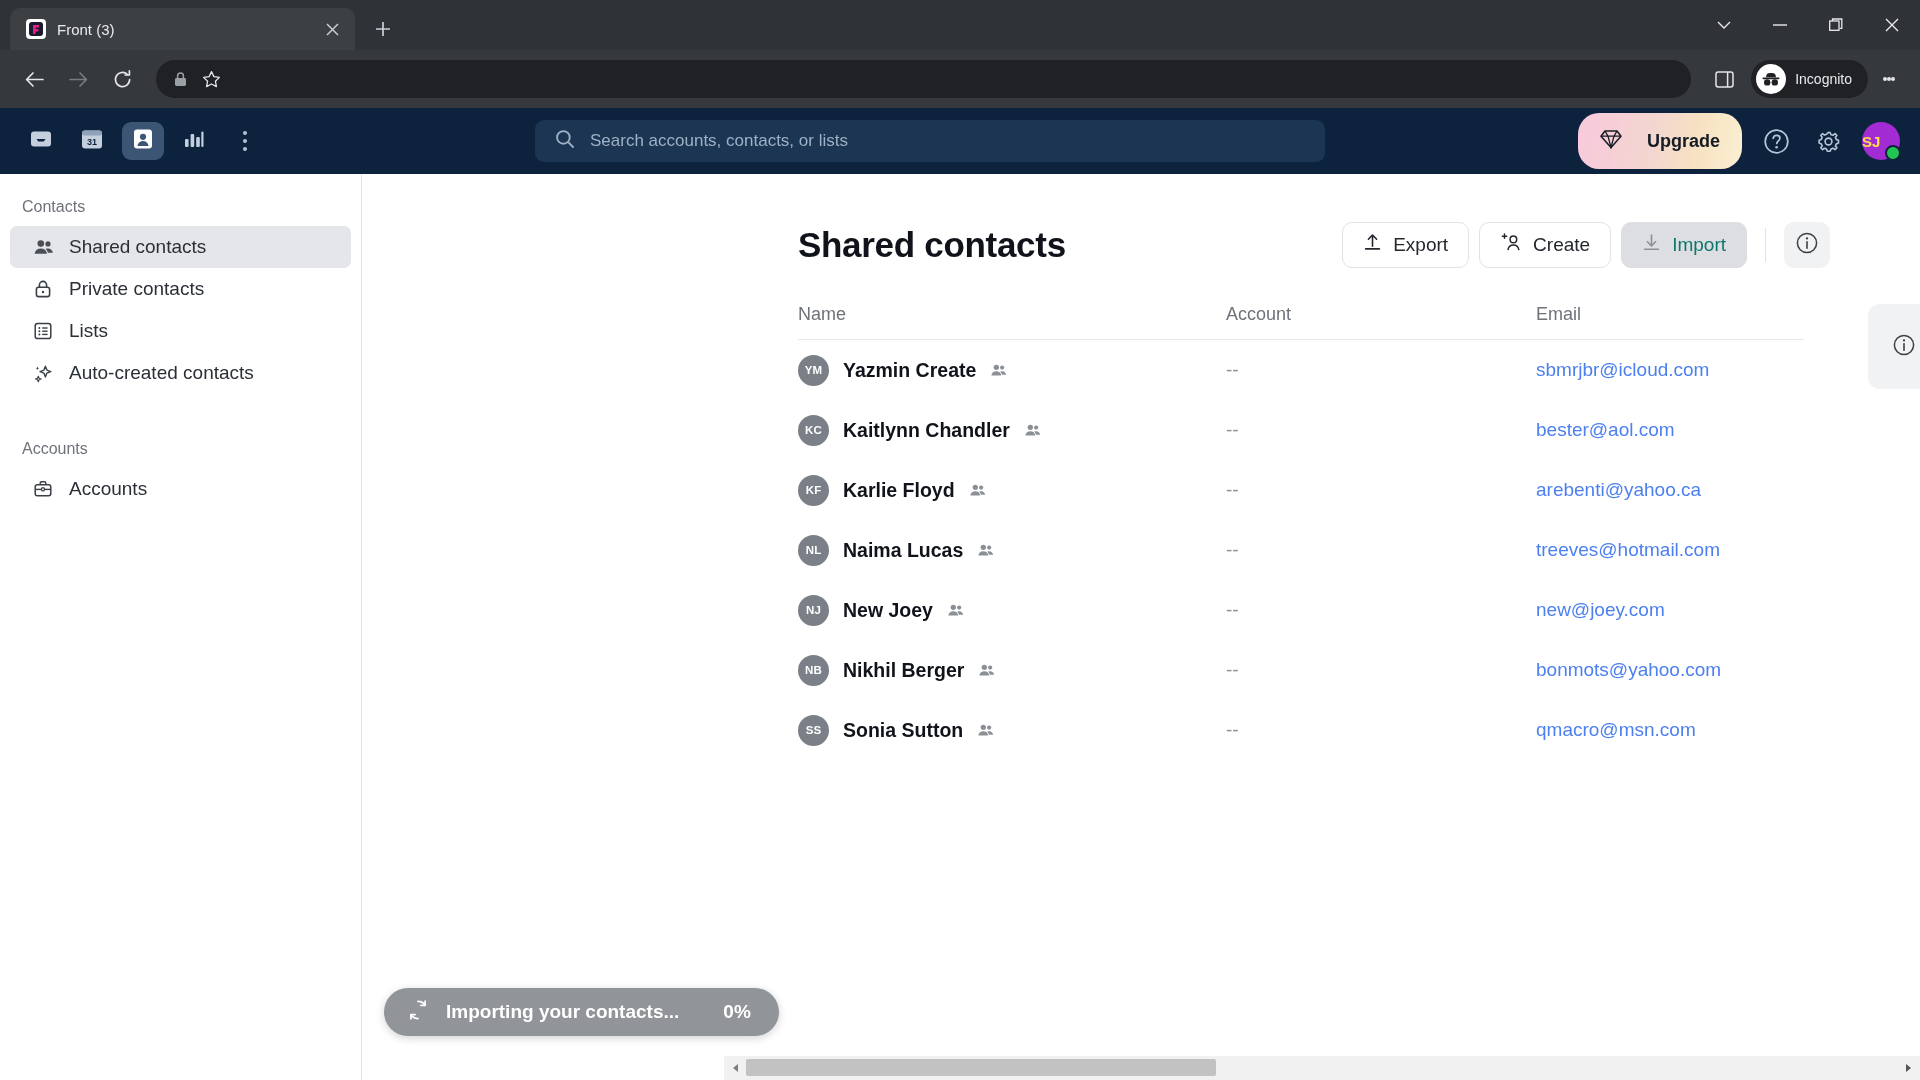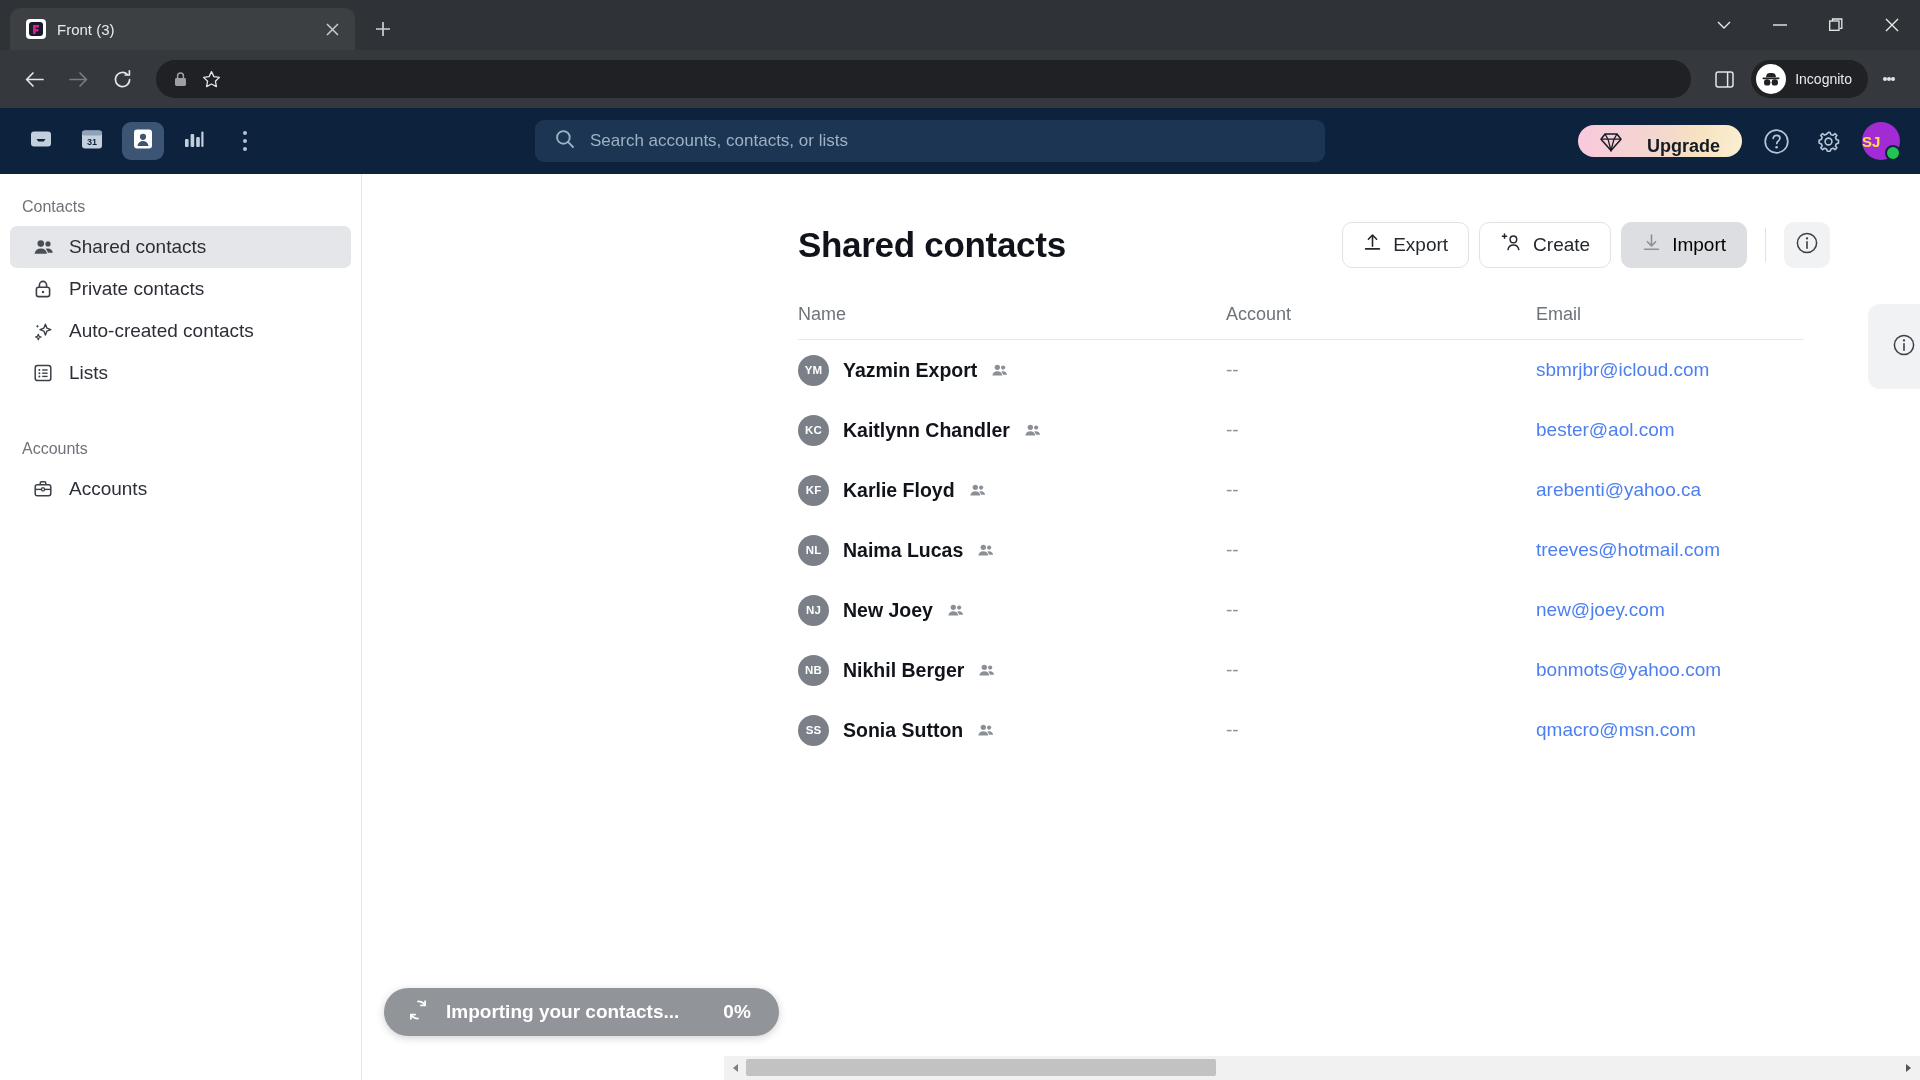--- a/index.html
+++ b/index.html
@@ -94,22 +94,22 @@
   .hbtn-dots { display:flex; flex-direction:column; gap:4px; align-items:center; }
   .hbtn-dots i { width:4px; height:4px; border-radius:50%; background:#b6c2d1; display:block; }
   .searchwrap { flex:1; display:flex; justify-content:center; padding:0 28px; }
   .searchbox {
     width:790px; height:42px; background:#1b3552; border-radius:9px;
     display:flex; align-items:center; gap:15px; padding:0 20px;margin-left:16px;
   }
   .search-ph { color:#9fb0c4; font-size:17px; }
   .hright { display:flex; align-items:center; gap:16px; }
   .upgrade {
-    height:32px; border-radius:21px; padding:0 22px; display:flex;
-    align-items:flex-end; gap:25px;
+    height:56px; border-radius:21px; padding:0 22px; display:flex;
+    align-items:center; gap:25px;
     background:linear-gradient(100deg,#f9c9dd 0%,#f6cfd6 22%,#f3d7cf 48%,#f7e2c2 72%,#fbefd2 100%);
     color:#151b24; font-size:18px; font-weight:700;
   }
   .hicon { width:36px; height:36px; display:flex; align-items:center; justify-content:center; }
   .avatar-hdr {
     width:38px; height:38px; border-radius:50%; background:#a22bd4;
     color:#fde047; font-size:15px; font-weight:700; display:flex;
     align-items:center; position:relative;
   }
   .avatar-hdr::after {
@@ -142,21 +142,21 @@
     display:flex; align-items:center; padding:0 90px 0 436px;
     margin-bottom:34px; height:50px;
   }
   .page-title { font-size:35px; font-weight:700; color:#10141a; letter-spacing:-0.3px; }
   .actions { margin-left:auto; display:flex; align-items:center; gap:10px;padding-left:8px; }
   .abtn {
     height:46px; padding:0 20px; border:1px solid #e0e2e5; border-radius:10px;
     background:#fff; display:flex; align-items:center; gap:11px;
     font-size:19px; color:#24282e;
   }
-  .abtn.muted { background:#dcdee1; border-color:#dcdee1; color:#000000; }
+  .abtn.muted { background:#dcdee1; border-color:#dcdee1; color:#0f766e; }
   .divider-v { width:1px; height:34px; background:#e0e2e5; margin:0 8px; }
   .ibtn {
     width:46px; height:46px; border-radius:10px; background:#f1f2f4;
     display:flex; align-items:center; justify-content:center;
   }
 
   .main-split { display:flex; padding:0 0 0 436px; gap:0; }
   .table { width:1006px; flex:0 0 1006px; }
   .thead {
     display:flex; padding-bottom:14px; border-bottom:1px solid #e6e8ea;
@@ -424,42 +424,42 @@
               <rect x="3.4" y="8.2" width="13.2" height="9.4" rx="2.2" stroke="#3b4048" stroke-width="1.6" fill="none"></rect>
               <path d="M6.4 8.2V6a3.6 3.6 0 0 1 7.2 0v2.2" stroke="#3b4048" stroke-width="1.6" fill="none"></path>
               <circle cx="10" cy="13" r="1.2" fill="#3b4048"></circle>
             </svg>
           </span>
           <span>Private contacts</span>
         </div>
 
         <div class="sb-item">
           <span class="sb-ico">
-            <svg width="21" height="21" viewBox="0 0 21 21">
-              <path d="M12.4 3.2l1.5 3.9 3.9 1.5-3.9 1.5-1.5 3.9-1.5-3.9-3.9-1.5 3.9-1.5z" stroke="#3b4048" stroke-width="1.4" fill="none" stroke-linejoin="round"></path>
-              <path d="M5.3 13.2l.8 2 2 .8-2 .8-.8 2-.8-2-2-.8 2-.8z" stroke="#3b4048" stroke-width="1.2" fill="none" stroke-linejoin="round"></path>
-              <path d="M4.4 3.5l.5 1.3 1.3.5-1.3.5-.5 1.3-.5-1.3-1.3-.5 1.3-.5z" fill="#3b4048"></path>
-            </svg>
-          </span>
-          <span>Auto-created contacts</span>
-        </div>
-
-        <div class="sb-item">
-          <span class="sb-ico">
             <svg width="20" height="20" viewBox="0 0 20 20">
               <rect x="2.2" y="2.6" width="15.6" height="15" rx="2.4" stroke="#3b4048" stroke-width="1.5" fill="none"></rect>
               <circle cx="6.4" cy="7" r="1" fill="#3b4048"></circle>
                 <path d="M9.2 7h5.4" stroke="#3b4048" stroke-width="1.4"></path>
               <circle cx="6.4" cy="10.2" r="1" fill="#3b4048"></circle>
                 <path d="M9.2 10.2h5.4" stroke="#3b4048" stroke-width="1.4"></path>
               <circle cx="6.4" cy="13.4" r="1" fill="#3b4048"></circle>
                 <path d="M9.2 13.4h5.4" stroke="#3b4048" stroke-width="1.4"></path>
             </svg>
           </span>
           <span>Lists</span>
+        </div>
+
+        <div class="sb-item">
+          <span class="sb-ico">
+            <svg width="21" height="21" viewBox="0 0 21 21">
+              <path d="M12.4 3.2l1.5 3.9 3.9 1.5-3.9 1.5-1.5 3.9-1.5-3.9-3.9-1.5 3.9-1.5z" stroke="#3b4048" stroke-width="1.4" fill="none" stroke-linejoin="round"></path>
+              <path d="M5.3 13.2l.8 2 2 .8-2 .8-.8 2-.8-2-2-.8 2-.8z" stroke="#3b4048" stroke-width="1.2" fill="none" stroke-linejoin="round"></path>
+              <path d="M4.4 3.5l.5 1.3 1.3.5-1.3.5-.5 1.3-.5-1.3-1.3-.5 1.3-.5z" fill="#3b4048"></path>
+            </svg>
+          </span>
+          <span>Auto-created contacts</span>
         </div>
 
         <div class="sb-group second">Accounts</div>
 
         <div class="sb-item">
           <span class="sb-ico">
             <svg width="20" height="20" viewBox="0 0 20 20">
               <rect x="2.2" y="5.8" width="15.6" height="11" rx="2.2" stroke="#3b4048" stroke-width="1.5" fill="none"></rect>
               <path d="M7.2 5.8V4.2a1.4 1.4 0 0 1 1.4-1.4h2.8a1.4 1.4 0 0 1 1.4 1.4v1.6" stroke="#3b4048" stroke-width="1.5" fill="none"></path>
               <path d="M2.2 10.4h15.6" stroke="#3b4048" stroke-width="1.4"></path>
@@ -523,21 +523,21 @@
               <div class="thead">
                 <div class="col-name">Name</div>
                 <div class="col-acct">Account</div>
                 <div class="col-mail">Email</div>
               </div>
 
               <div id="rows">
                   <div class="trow">
                     <div class="cell-name">
                       <span class="rav">YM</span>
-                      <span class="rname">Yazmin Export</span>
+                      <span class="rname">Yazmin Create</span>
                       <span class="shared-ic">
                         <svg width="17" height="17" viewBox="0 0 21 21">
                           <circle cx="7.8" cy="6.6" r="3.3" fill="#8b9097"></circle>
                           <path d="M1.6 16.8c.5-3.4 3-5.3 6.2-5.3s5.7 1.9 6.2 5.3z" fill="#8b9097"></path>
                           <circle cx="15" cy="6.9" r="2.6" fill="#8b9097"></circle>
                           <path d="M12.6 11.9c.7-.3 1.5-.4 2.4-.4 2.6 0 4.5 1.6 4.9 4.3h-5.1c-.2-1.6-.9-2.9-2.2-3.9z" fill="#8b9097"></path>
                         </svg>
                       </span>
                     </div>
                     <div class="cell-acct">--</div>

